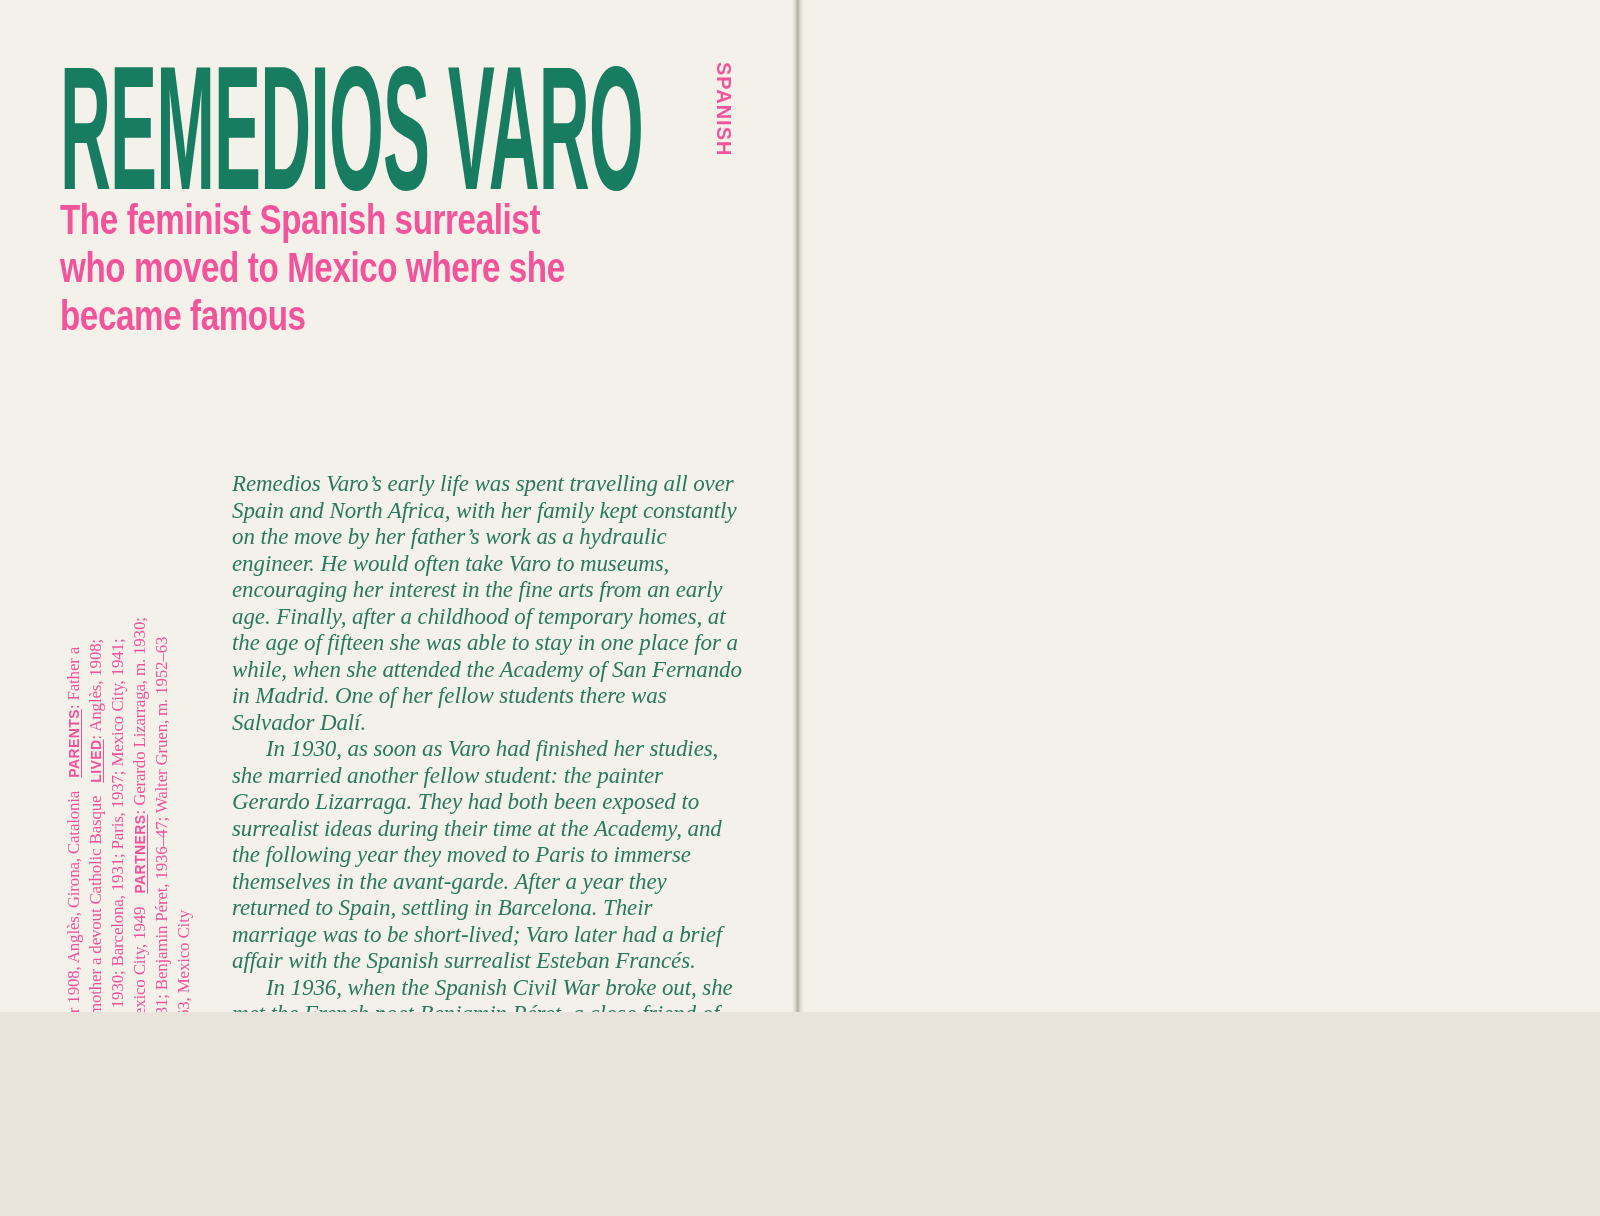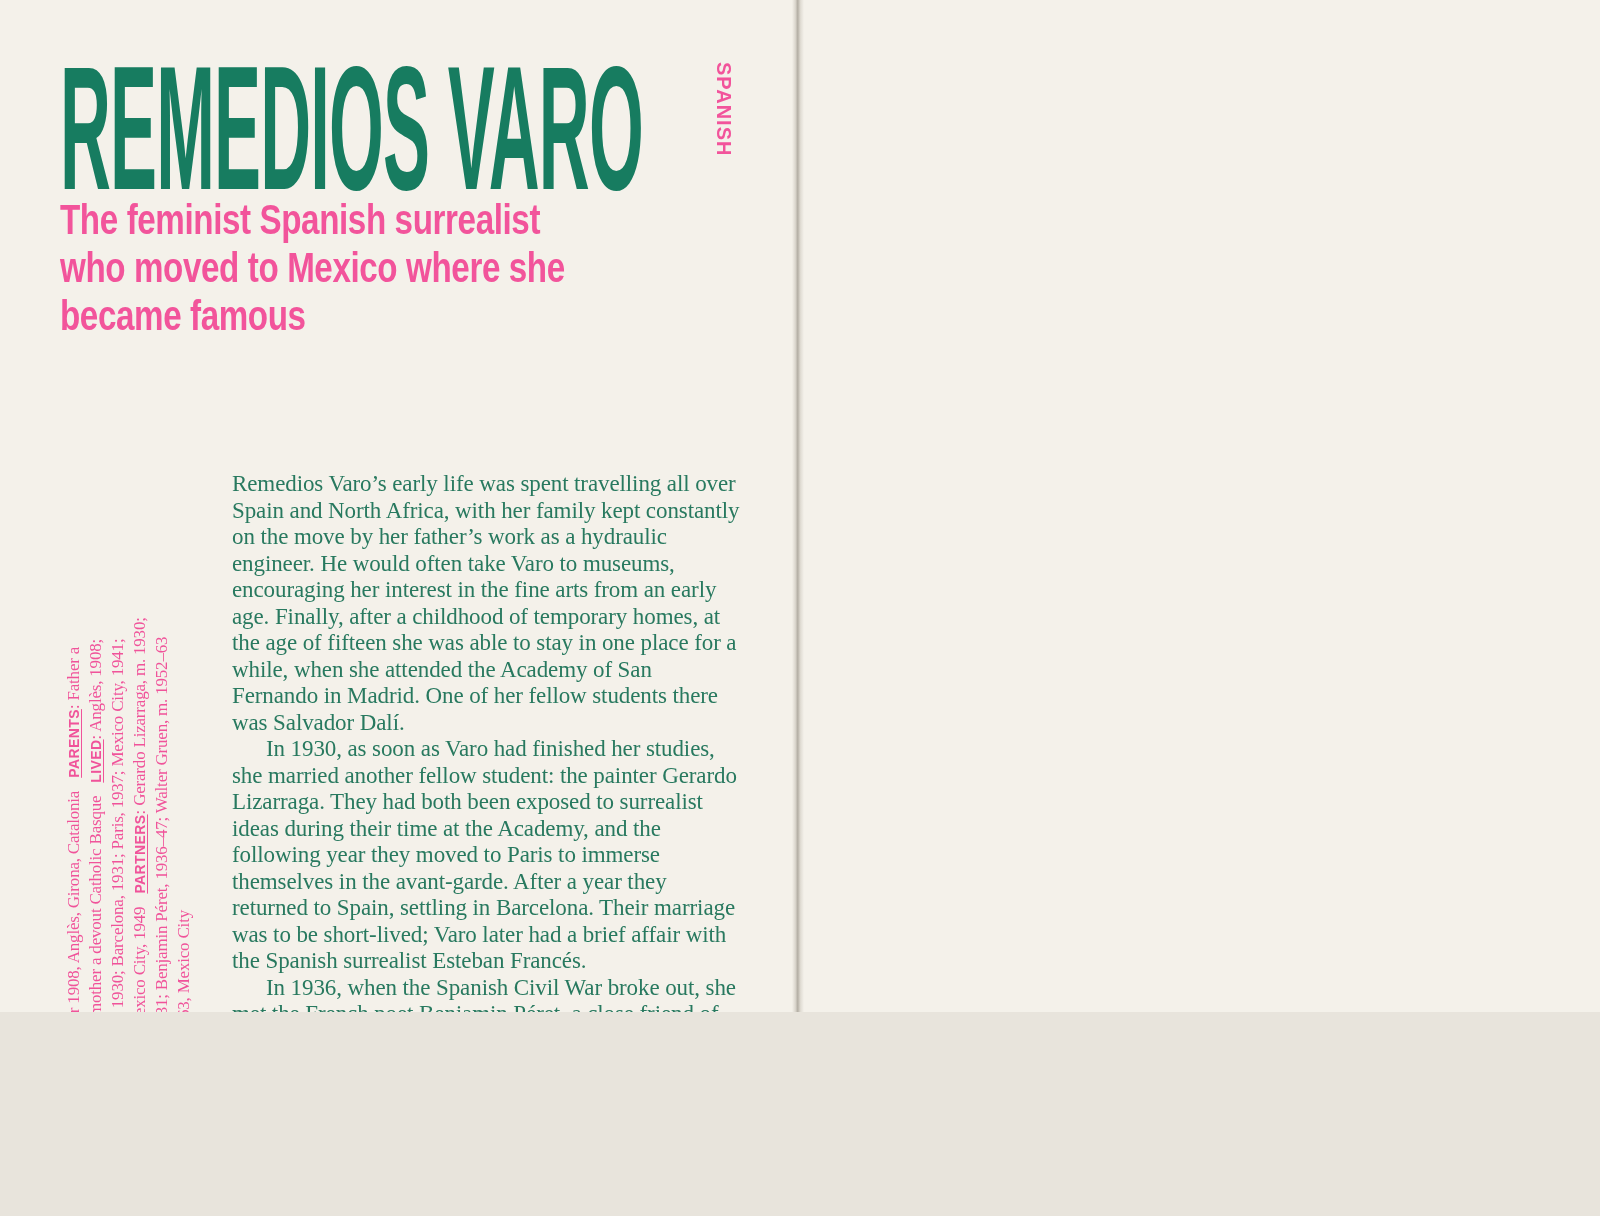--- a/index.html
+++ b/index.html
@@ -51,21 +51,21 @@
     color:#f0539a; font-size:17px; line-height:22px; letter-spacing:-0.2px;
   }
   .fact-line { white-space:nowrap; }
   .fact-label {
     font-family:"Liberation Sans", sans-serif; font-weight:bold;
     font-size:14px; letter-spacing:0.4px;
     text-decoration:underline; text-underline-offset:2px;
   }
   .fact-label:not(:first-child) { margin-left:13px; }
 
-  .body-text { font-size:23px; line-height:26.5px; letter-spacing:-0.1px; color:#28795f; }
+  .body-text { font-size:23px; line-height:26.5px; letter-spacing:-0.1px; color:#28795f;font-style:italic; }
   .body-text p { margin:0; }
   .body-text p + p { text-indent:34px; }
   .body-left  { position:absolute; left:232px;  top:471px; width:510px; }
 </style>
 </head>
 <body>
 
 <div class="spread">
 
   <div class="page page-left">

